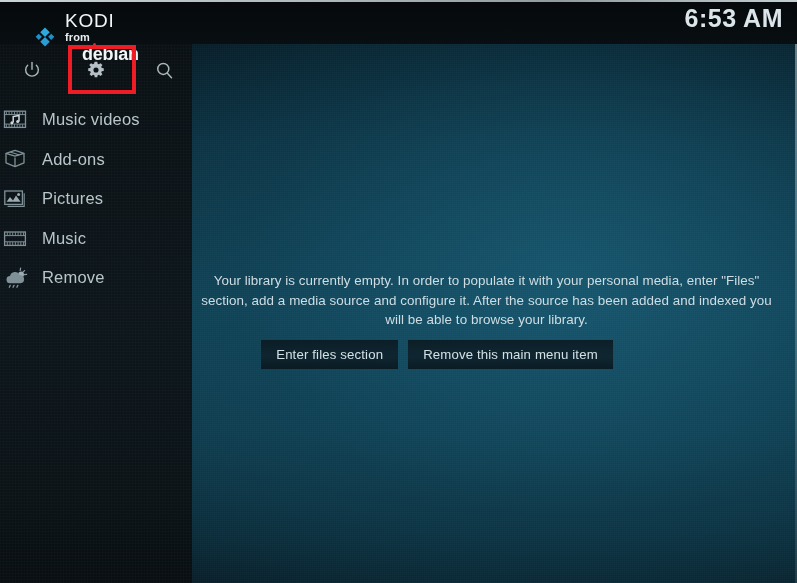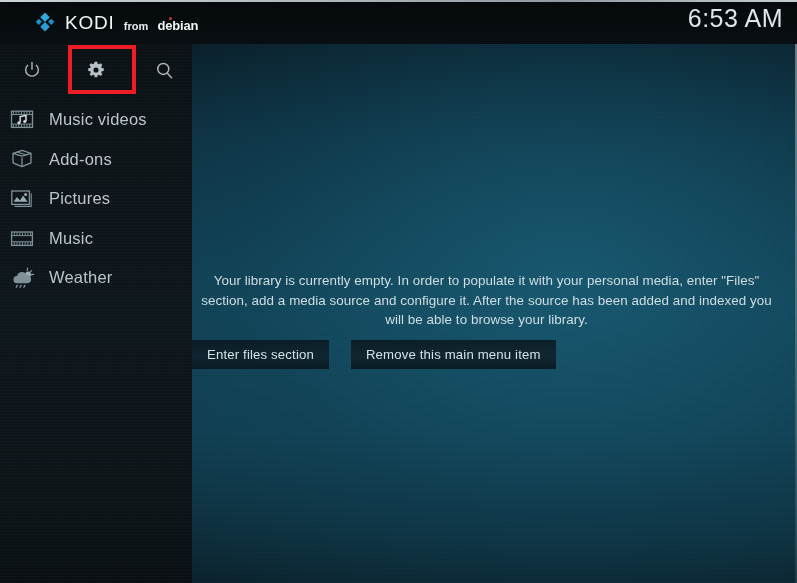--- a/index.html
+++ b/index.html
@@ -88,59 +88,61 @@
     position: absolute;
     left: 34px; top: 11px;
     display: flex;
     align-items: center;
     gap: 9px;
     z-index: 25;
   }
   .logo-mark { width: 22px; height: 22px; display:block; }
   .logo-text {
     display: flex;
-    align-items: flex-end;
-    gap: 9px;
+    align-items: flex-start;
+    gap: 2px;
+    flex-direction: column;
   }
   .logo-kodi {
     color: #f2f6f7;
     font-size: 19px;
     letter-spacing: 0.8px;
     font-weight: 400;
     line-height: 1;
   }
   .logo-from {
     color: #e8eef0;
     font-size: 11px;
     font-weight: 700;
     line-height: 1;
     letter-spacing: 0.1px;
   }
   .logo-debian {
     color: #f2f6f7;
-    font-size: 13px;
+    font-size: 18px;
     font-weight: 700;
     line-height: 1;
     letter-spacing: -0.2px;
     position: relative;
+    margin-left: 17px;
   }
   .debian-dot {
     position: absolute;
     left: 11px; top: -2px;
     width: 3px; height: 3px;
     border-radius: 50%;
     background: #d2332c;
   }
 
   .clock {
     position: absolute;
     right: 14px; top: 6px;
     color: #dce6ea;
     font-size: 25px;
-    font-weight: 400;
+    font-weight: 700;
     letter-spacing: 0.5px;
     line-height: 1;
     z-index: 25;
   }
 
   
   .topicons {
     position: absolute;
     left: 0; top: 46px;
     width: 192px; height: 48px;
@@ -175,21 +177,20 @@
     position: absolute;
     left: 0; top: 100px;
     width: 192px;
     z-index: 15;
   }
   .menu-item {
     position: relative;
     height: 39.5px;
     display: flex;
     align-items: center;
-    padding-left: 7px;
   }
   .menu-icon {
     width: 30px; height: 26px;
     display: flex;
     align-items: center;
     justify-content: center;
     flex: 0 0 30px;
   }
   .menu-icon svg { display: block; }
   .menu-label {
@@ -219,21 +220,22 @@
     font-size: 13.4px;
     line-height: 19.5px;
     letter-spacing: 0.05px;
   }
   .btn-row {
     position: absolute;
     left: 0;
     top: 340px;
     width: 490px;
     display: flex;
-    gap: 22px;
+    justify-content: center;
+    gap: 10px;
   }
   .kbtn {
     height: 29px;
     padding: 0 15px;
     display: flex;
     align-items: center;
     justify-content: center;
     background: linear-gradient(180deg, rgba(10,24,31,0.88) 0%, rgba(14,32,41,0.86) 55%, rgba(9,22,29,0.9) 100%);
     color: #d3e0e5;
     font-size: 13.2px;
@@ -369,21 +371,21 @@
 
     <div class="menu-item">
       <span class="menu-icon">
         <svg width="25" height="22" viewBox="0 0 25 22">
           <path d="M19.6 5.4 L21.6 3.6 M21.4 7.6 L23.6 7.4 M17.2 3.4 L17.6 1.2" stroke="#8d9ea4" stroke-width="1.2" stroke-linecap="round" fill="none"></path>
           <circle cx="18.1" cy="7.4" r="2.9" fill="#9aabb1"></circle>
           <path d="M7.2 16.3 A3.6 3.6 0 0 1 7 9.1 A5 5 0 0 1 16.6 8.2 A3.9 3.9 0 0 1 17.4 16.3 Z" fill="#7f9197"></path>
           <path d="M7.2 18.4 L6.3 20.2 M11 18.4 L10.1 20.2 M14.8 18.4 L13.9 20.2" stroke="#7f9197" stroke-width="1.4" stroke-linecap="round"></path>
         </svg>
       </span>
-      <span class="menu-label">Weather</span>
+      <span class="menu-label">Remove</span>
     </div>
   </div>
 
   <div class="empty-panel">
     <div class="empty-text">Your library is currently empty. In order to populate it with your personal media, enter "Files" section, add a media source and configure it. After the source has been added and indexed you will be able to browse your library.</div>
     <div class="btn-row">
       <button class="kbtn">Enter files section</button>
       <button class="kbtn">Remove this main menu item</button>
     </div>
   </div>

